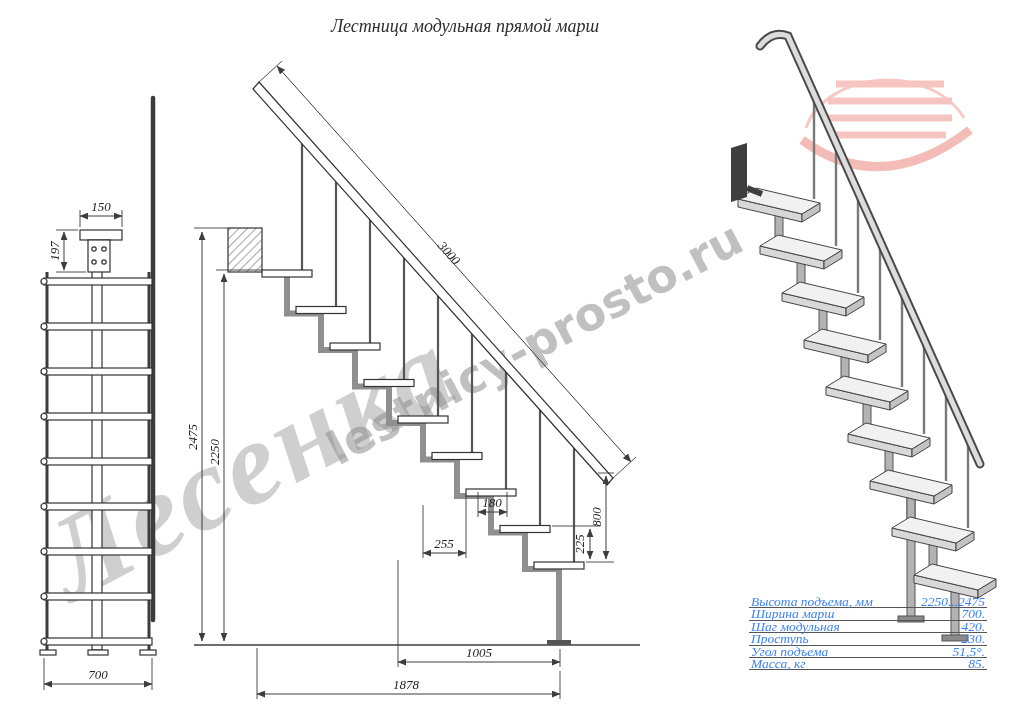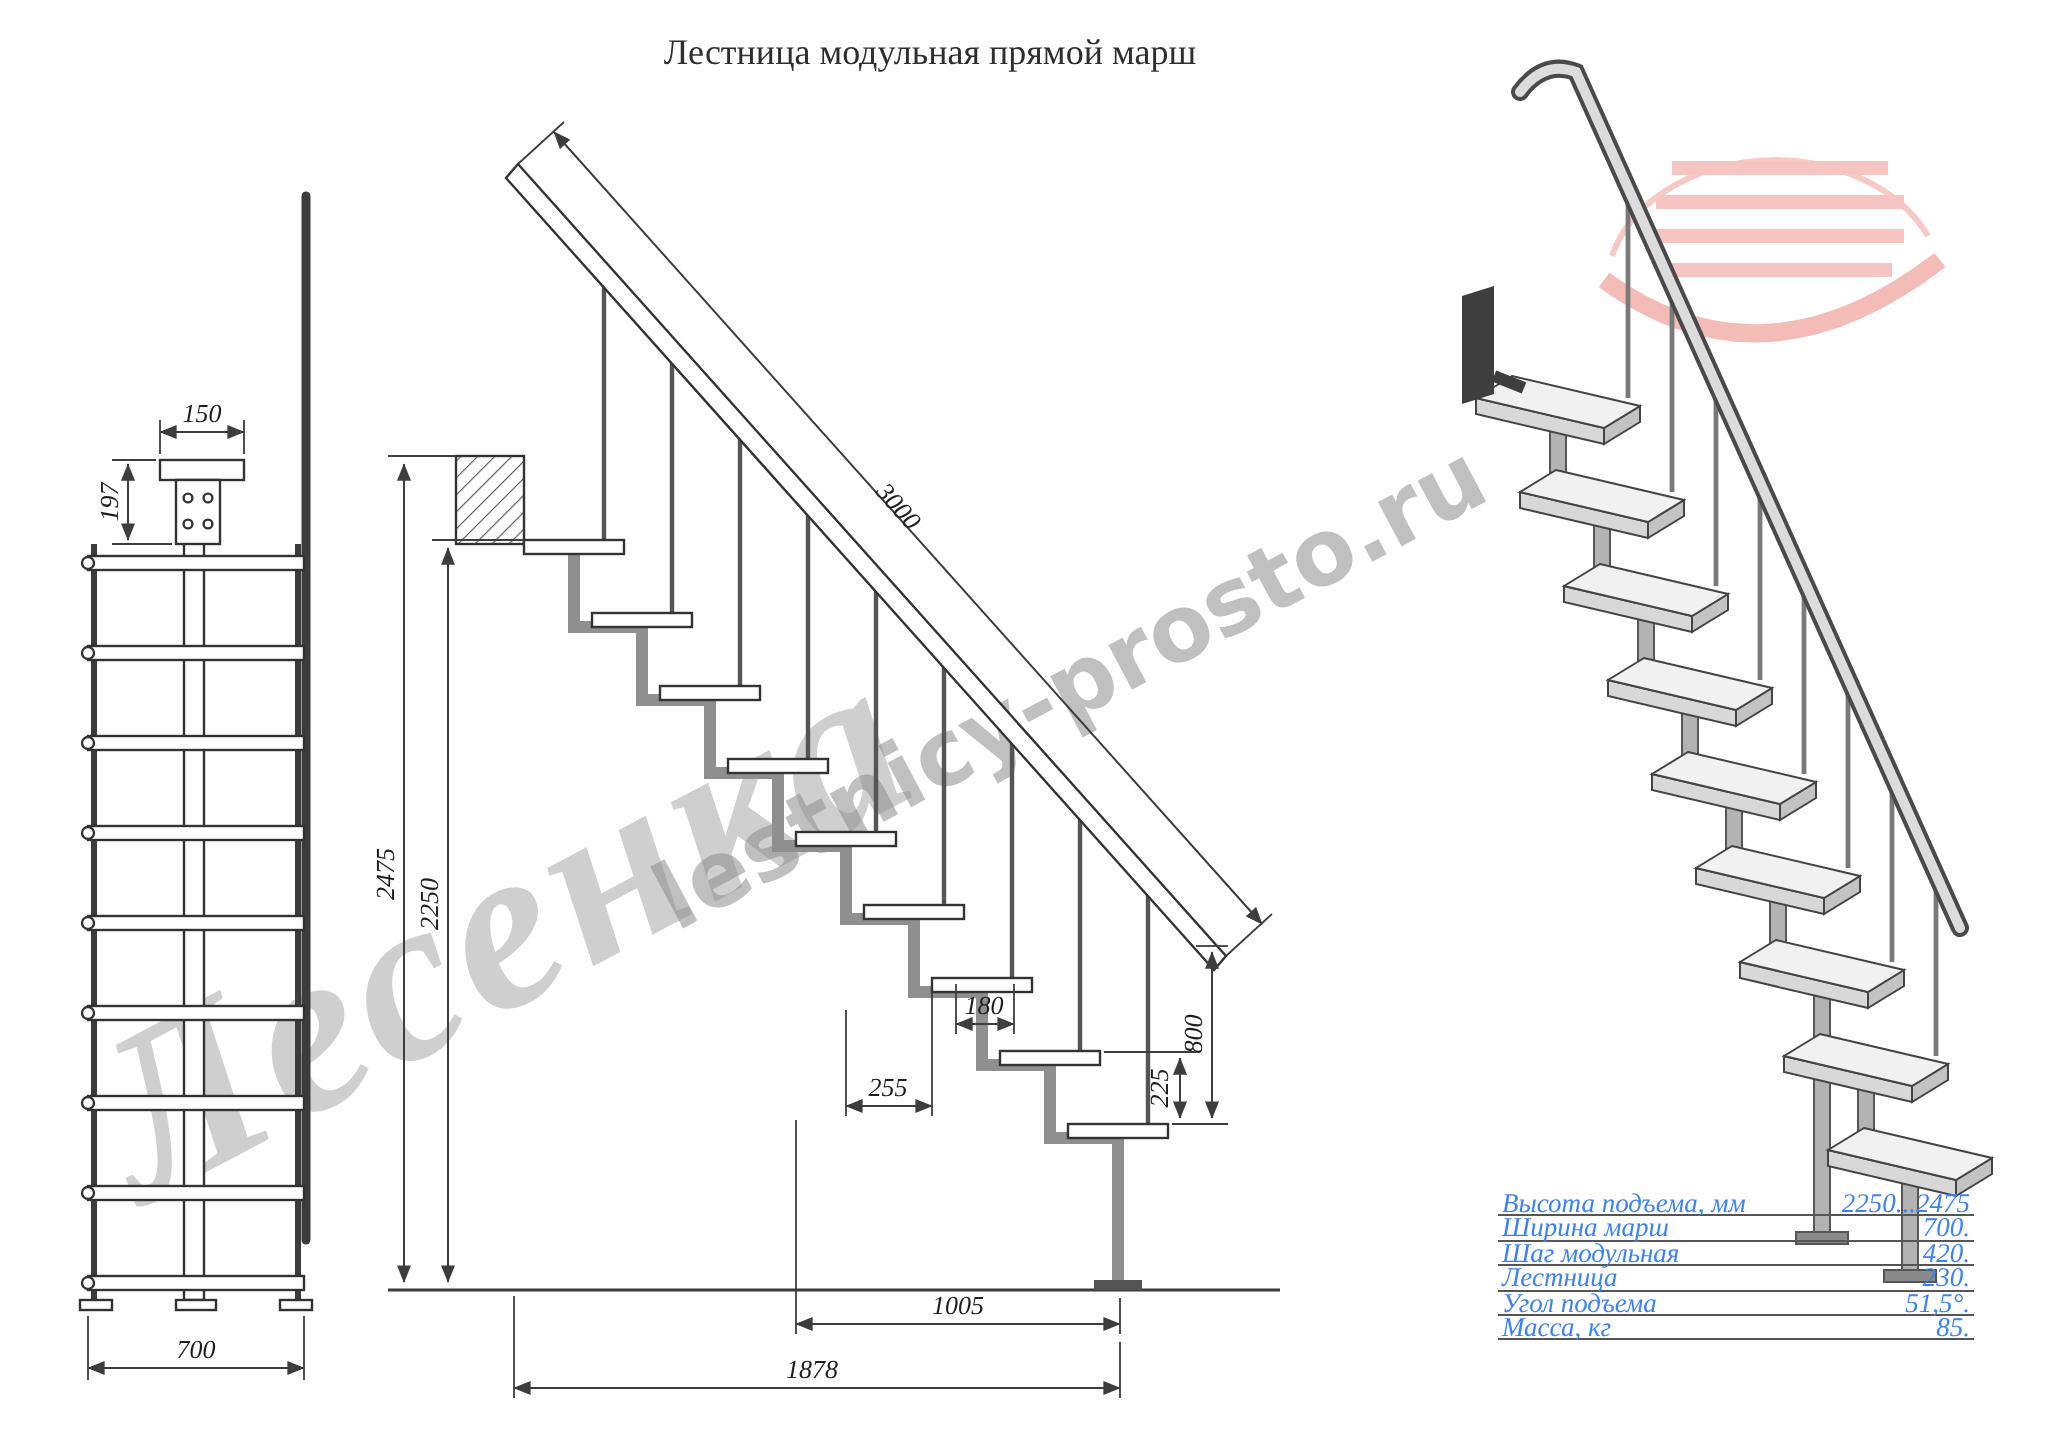--- a/index.html
+++ b/index.html
@@ -6,21 +6,21 @@
   html,body{width:1024px;height:725px;background:#ffffff;overflow:hidden;font-family:"Liberation Serif",serif}
   .stage{position:absolute;left:0;top:0;width:1024px;height:725px}
   .wm-brand{position:absolute;left:22px;top:508px;font-style:italic;font-weight:bold;font-size:118px;
             font-family:"Liberation Serif",serif;color:rgba(168,168,168,.55);transform:rotate(-28deg);
             transform-origin:0 0;white-space:nowrap;letter-spacing:4px;z-index:1}
   .wm-site{position:absolute;left:318px;top:428px;font-weight:bold;font-size:46px;
            font-family:"DejaVu Sans",sans-serif;color:rgba(140,140,140,.55);transform:rotate(-28deg);
            transform-origin:0 0;white-space:nowrap;z-index:1}
   svg.draw{position:absolute;left:0;top:0;z-index:2}
   .title{position:absolute;left:150px;top:16px;width:630px;text-align:center;
-         font-size:18px;color:#2e2e2e;z-index:3}
+         font-style:italic;font-size:18px;color:#2e2e2e;z-index:3}
   .specs{position:absolute;left:749px;top:596px;width:238px;z-index:3;
          font-style:italic;font-size:13.5px;color:#3b82f6}
   .specs .row{display:flex;justify-content:space-between;border-bottom:1px solid #555;
               padding:0 2px 1px 2px;height:12.4px;line-height:11.5px}
   .part{fill:#ffffff;stroke:#333333;stroke-width:1.2}
   .dim{stroke:#3d3d3d;stroke-width:1}
   .ext{stroke:#3d3d3d;stroke-width:.9}
   .dim-text{font-style:italic;font-size:13px;font-family:"Liberation Serif",serif;fill:#1e1e1e;text-anchor:middle}
 </style>
 </head>
@@ -240,21 +240,21 @@
     </div>
     <div class="row">
       <span>Ширина марш</span>
       <span>700.</span>
     </div>
     <div class="row">
       <span>Шаг модульная</span>
       <span>420.</span>
     </div>
     <div class="row">
-      <span>Лестница</span>
+      <span>Проступь</span>
       <span>230.</span>
     </div>
     <div class="row">
       <span>Угол подъема</span>
       <span>51,5°.</span>
     </div>
     <div class="row">
       <span>Масса, кг</span>
       <span>85.</span>
     </div>

